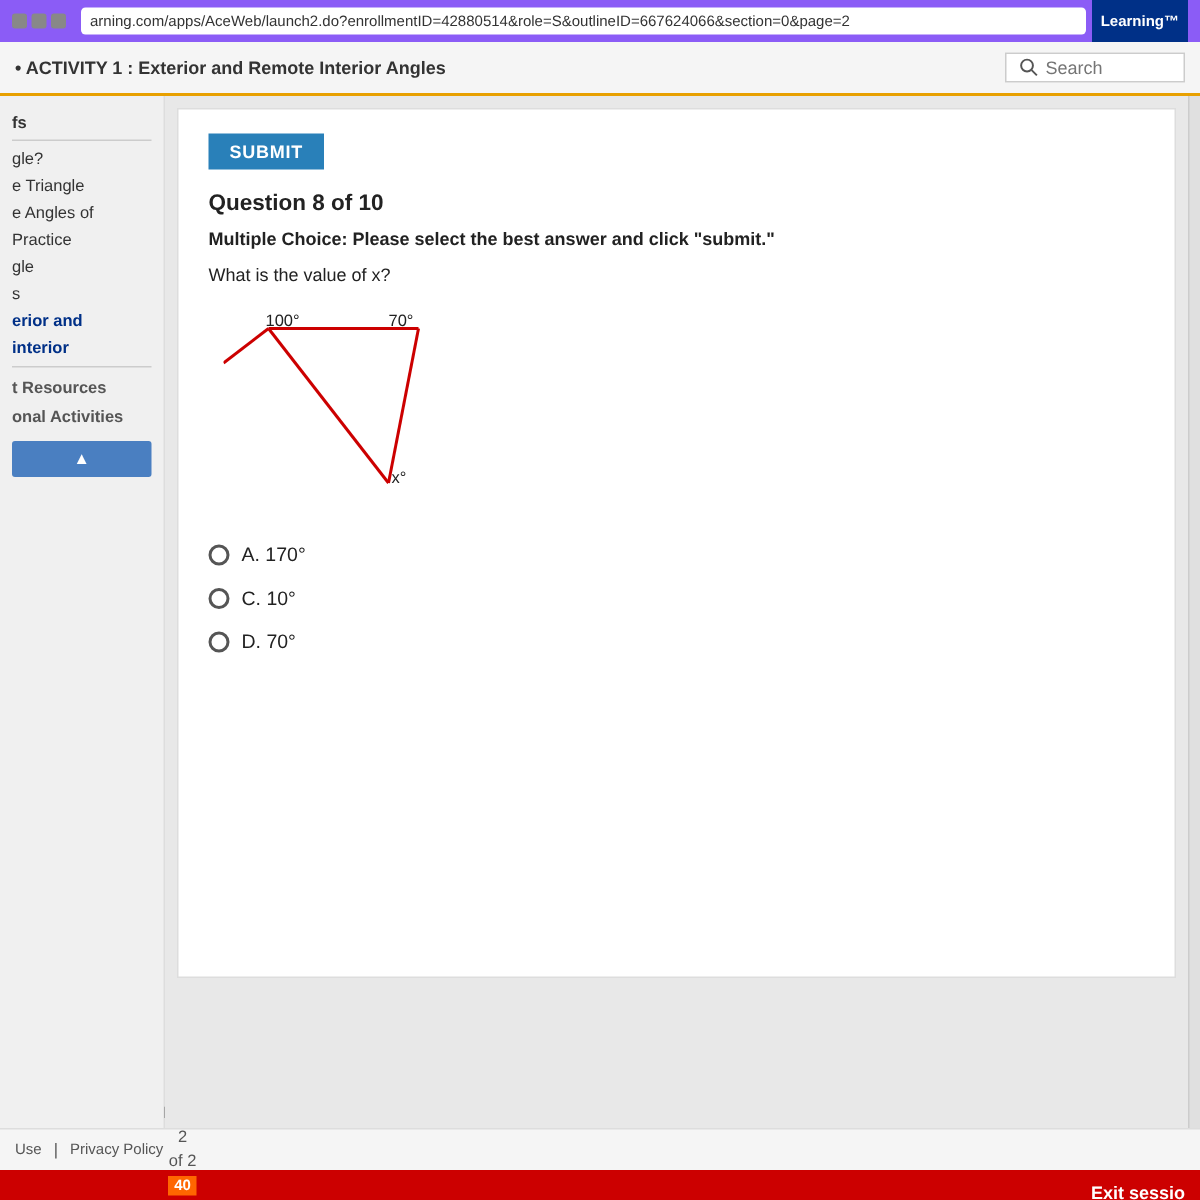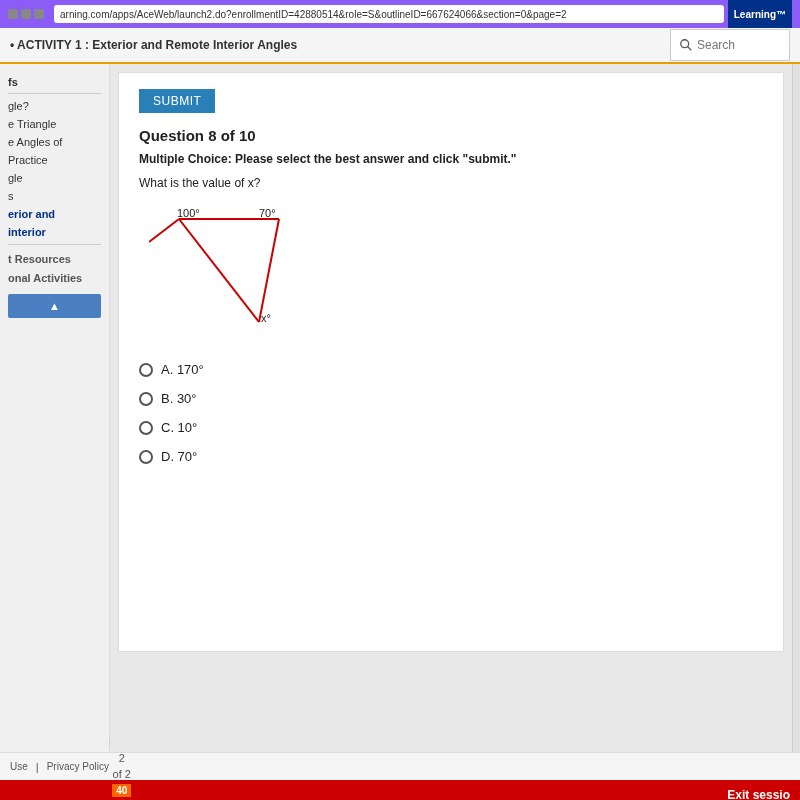--- a/index.html
+++ b/index.html
@@ -79,21 +79,21 @@
       padding: 0 10px;
     }
     .activity-title {
       font-size: 12px;
       font-weight: bold;
       color: #333;
     }
     .search-box {
       border: 1px solid #ccc;
       background: #fff;
-      height: 32px;
+      height: 20px;
       display: flex;
       align-items: center;
       padding: 0 8px;
       gap: 4px;
       min-width: 120px;
     }
     .search-box input {
       border: none;
       outline: none;
       font-size: 12px;
@@ -175,21 +175,21 @@
       position: relative;
     }
 
     
     .submit-btn {
       background: #2980b9;
       color: #fff;
       border: none;
       padding: 5px 14px;
       font-size: 12px;
-      font-weight: normal;
+      font-weight: bold;
       cursor: pointer;
       margin-bottom: 14px;
       letter-spacing: 0.5px;
     }
 
     
     .question-header {
       font-size: 15px;
       font-weight: bold;
       color: #222;
@@ -375,24 +375,20 @@
           </svg>
         </div>
 
         
         <div class="answer-choice">
           <span class="radio-circle"></span>
           <span>A.  170°</span>
         </div>
         <div class="answer-choice">
           <span class="radio-circle"></span>
-          <span>B.  30°</span>
-        </div>
-        <div class="answer-choice">
-          <span class="radio-circle"></span>
           <span>C.  10°</span>
         </div>
         <div class="answer-choice">
           <span class="radio-circle"></span>
           <span>D.  70°</span>
         </div>
 
       </div>
     </div>
 

